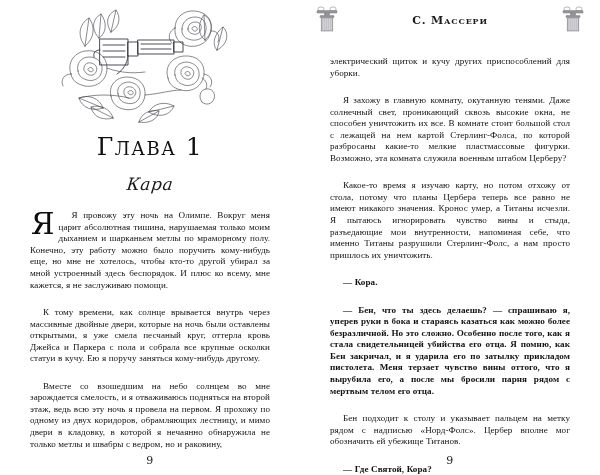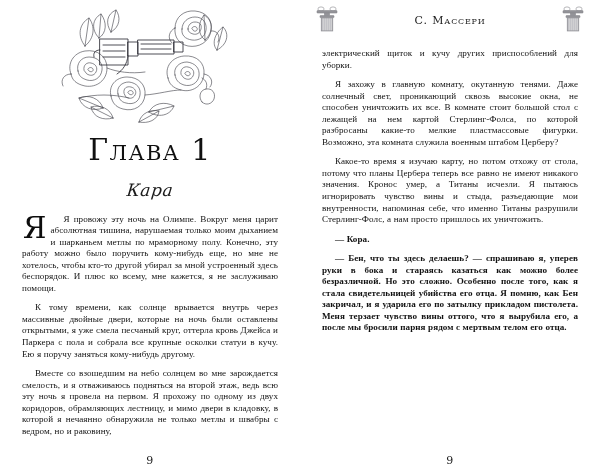--- a/index.html
+++ b/index.html
@@ -39,21 +39,21 @@
     width: 190px;
     height: 118px;
     margin: 2px auto 0 auto;
     display: block;
   }
 
   
   .chapter-title {
     text-align: center;
     font-family: "DejaVu Serif", "Liberation Serif", serif;
-    font-size: 30px;
+    font-size: 25px;
     letter-spacing: 1.5px;
     font-weight: 400;
     color: #101010;
     margin: 10px 0 0 0;
     line-height: 1.05;
     font-variant: small-caps;
   }
   .chapter-byline {
     text-align: center;
     font-family: "DejaVu Serif", "Liberation Serif", serif;
@@ -75,40 +75,41 @@
   }
   .rh-title {
     flex: 1;
     text-align: center;
     font-family: "DejaVu Serif", "Liberation Serif", serif;
     font-size: 11px;
     letter-spacing: 0.8px;
     color: #1c1c1c;
     padding-top: 8px;
     font-variant: small-caps;
+    font-weight: bold;
   }
   .column-icon {
     width: 26px;
     height: 30px;
     flex: 0 0 26px;
     opacity: 0.72;
   }
 
   
   .body-block {
     font-size: 9.1px;
     line-height: 11.55px;
     text-align: justify;
     text-justify: inter-word;
     color: #121212;
     letter-spacing: 0.05px;
     word-spacing: 0.2px;
   }
   .body-block p {
-    margin: 8px;
+    margin: 16px;
     text-indent: 13px;
     hyphens: auto;
     -webkit-hyphens: auto;
   }
   .body-block p.cont {
     text-indent: 0;
   }
   .body-block p.dialogue {
     text-indent: 13px;
     font-weight: bold;
@@ -283,18 +284,20 @@
         </g>
       </svg>
     </div>
 
     <div class="body-block">
       <p class="cont">электрический щиток и кучу других приспособлений для уборки.</p>
       <p>Я захожу в главную комнату, окутанную тенями. Даже солнечный свет, проникающий сквозь высокие окна, не способен уничтожить их все. В комнате стоит большой стол с лежащей на нем картой Стерлинг-Фолса, по которой разбросаны какие-то мелкие пластмассовые фигурки. Возможно, эта комната служила военным штабом Церберу?</p>
       <p>Какое-то время я изучаю карту, но потом отхожу от стола, потому что планы Цербера теперь все равно не имеют никакого значения. Кронос умер, а Титаны исчезли. Я пытаюсь игнорировать чувство вины и стыда, разъедающие мои внутренности, напоминая себе, что именно Титаны разрушили Стерлинг-Фолс, а нам просто пришлось их уничтожить.</p>
       <p class="dialogue">— Кора.</p>
       <p class="dialogue">— Бен, что ты здесь делаешь? — спрашиваю я, уперев руки в бока и стараясь казаться как можно более безразличной. Но это сложно. Особенно после того, как я стала свидетельницей убийства его отца. Я помню, как Бен закричал, и я ударила его по затылку прикладом пистолета. Меня терзает чувство вины оттого, что я вырубила его, а после мы бросили парня рядом с мертвым телом его отца.</p>
+      <p>Бен подходит к столу и указывает пальцем на метку рядом с надписью «Норд-Фолс». Цербер вполне мог обозначить ей убежище Титанов.</p>
+      <p class="dialogue">— Где Святой, Кора?</p>
     </div>
 
     <div class="folio">9</div>
   </div>
 
 </div>
 
 </body></html>

